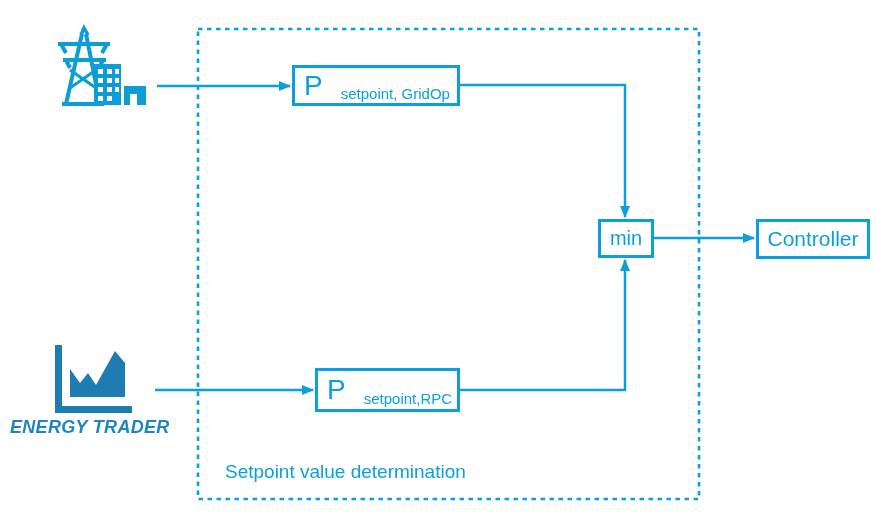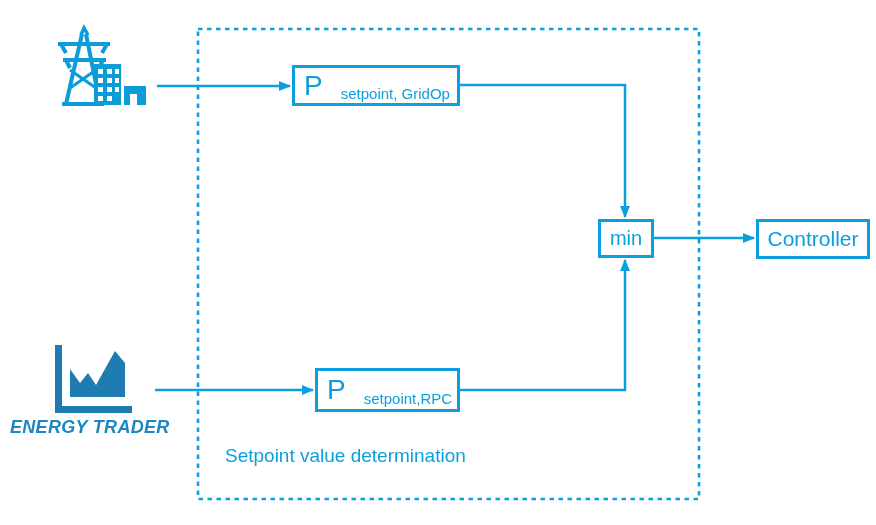--- a/index.html
+++ b/index.html
@@ -55,21 +55,21 @@
     font-weight: bold;
     font-style: italic;
     font-size: 18px;
     letter-spacing: 0.3px;
     color: #1B86C2;
     white-space: nowrap;
   }
   .region-label {
     position: absolute;
     left: 225px;
-    top: 445px;
+    top: 461px;
     font-size: 19px;
     color: #0A9FDE;
     white-space: nowrap;
   }
 </style>
 </head>
 <body>
 
 <div class="canvas">
 

